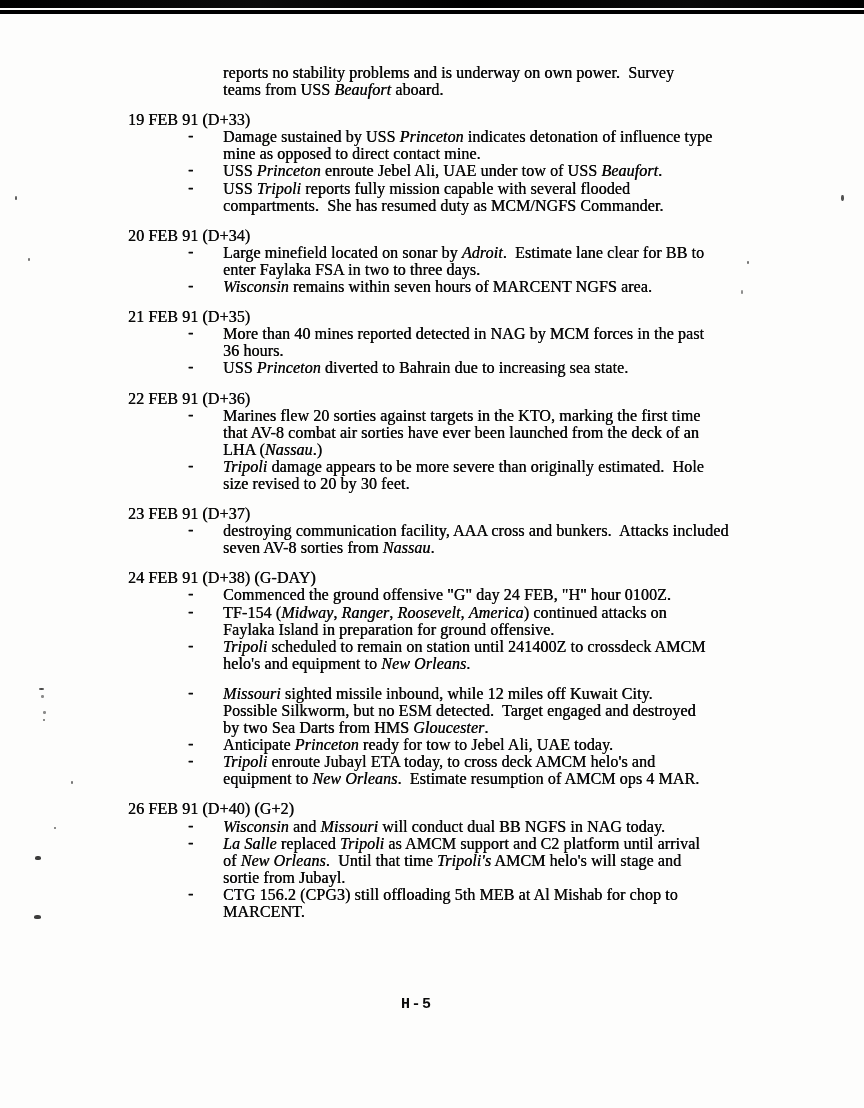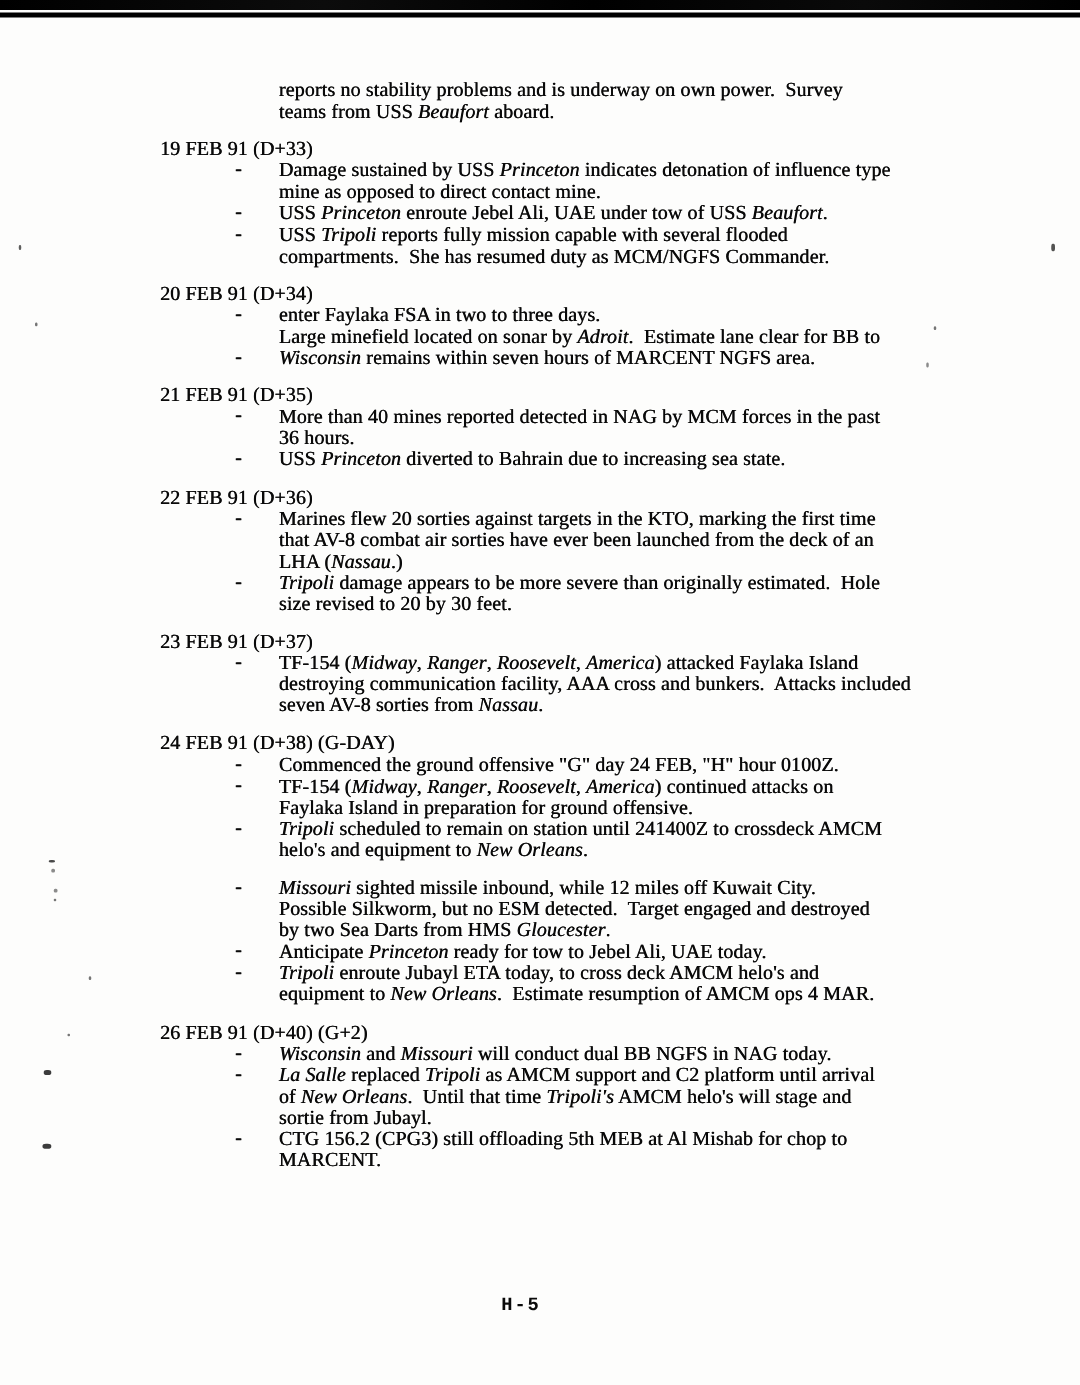--- a/index.html
+++ b/index.html
@@ -26,21 +26,21 @@
     height:17.1px; line-height:17.1px;
     font-size:16px; white-space:pre; letter-spacing:0.1px;
   }
   .it { font-style:italic; }
   .intro { margin-left:95px; }
   .section { margin-top:13px; }
   .heading { }
   .item { position:relative; margin-left:95px; }
   .dash { position:absolute; left:-35px; top:-1px; font-weight:bold; }
   .footer {
-    position:absolute; left:401px; top:1036px;
+    position:absolute; left:401px; top:996px;
     font-family:"Liberation Mono", monospace;
     font-size:15px; font-weight:bold; letter-spacing:1.5px;
     text-shadow:none;
   }
   .speck { position:absolute; background:#1a1a1a; border-radius:40%; }
 </style>
 </head>
 <body>
 
 <div class="page">
@@ -66,22 +66,22 @@
         <div class="item">
           <span class="dash">-</span>
           <div class="line">USS <span class="it">Tripoli</span> reports fully mission capable with several flooded</div>
           <div class="line">compartments.  She has resumed duty as MCM/NGFS Commander.</div>
         </div>
       </div>
       <div class="section">
         <div class="line heading">20 FEB 91 (D+34)</div>
         <div class="item">
           <span class="dash">-</span>
+          <div class="line">Large minefield located on sonar by <span class="it">Adroit</span>.  Estimate lane clear for BB to</div>
           <div class="line">enter Faylaka FSA in two to three days.</div>
-          <div class="line">Large minefield located on sonar by <span class="it">Adroit</span>.  Estimate lane clear for BB to</div>
         </div>
         <div class="item">
           <span class="dash">-</span>
           <div class="line"><span class="it">Wisconsin</span> remains within seven hours of MARCENT NGFS area.</div>
         </div>
       </div>
       <div class="section">
         <div class="line heading">21 FEB 91 (D+35)</div>
         <div class="item">
           <span class="dash">-</span>
@@ -104,21 +104,20 @@
         <div class="item">
           <span class="dash">-</span>
           <div class="line"><span class="it">Tripoli</span> damage appears to be more severe than originally estimated.  Hole</div>
           <div class="line">size revised to 20 by 30 feet.</div>
         </div>
       </div>
       <div class="section">
         <div class="line heading">23 FEB 91 (D+37)</div>
         <div class="item">
           <span class="dash">-</span>
-          <div class="line">TF-154 (<span class="it">Midway</span>, <span class="it">Ranger</span>, <span class="it">Roosevelt</span>, <span class="it">America</span>) attacked Faylaka Island</div>
           <div class="line">destroying communication facility, AAA cross and bunkers.  Attacks included</div>
           <div class="line">seven AV-8 sorties from <span class="it">Nassau</span>.</div>
         </div>
       </div>
       <div class="section">
         <div class="line heading">24 FEB 91 (D+38) (G-DAY)</div>
         <div class="item">
           <span class="dash">-</span>
           <div class="line">Commenced the ground offensive "G" day 24 FEB, "H" hour 0100Z.</div>
         </div>

